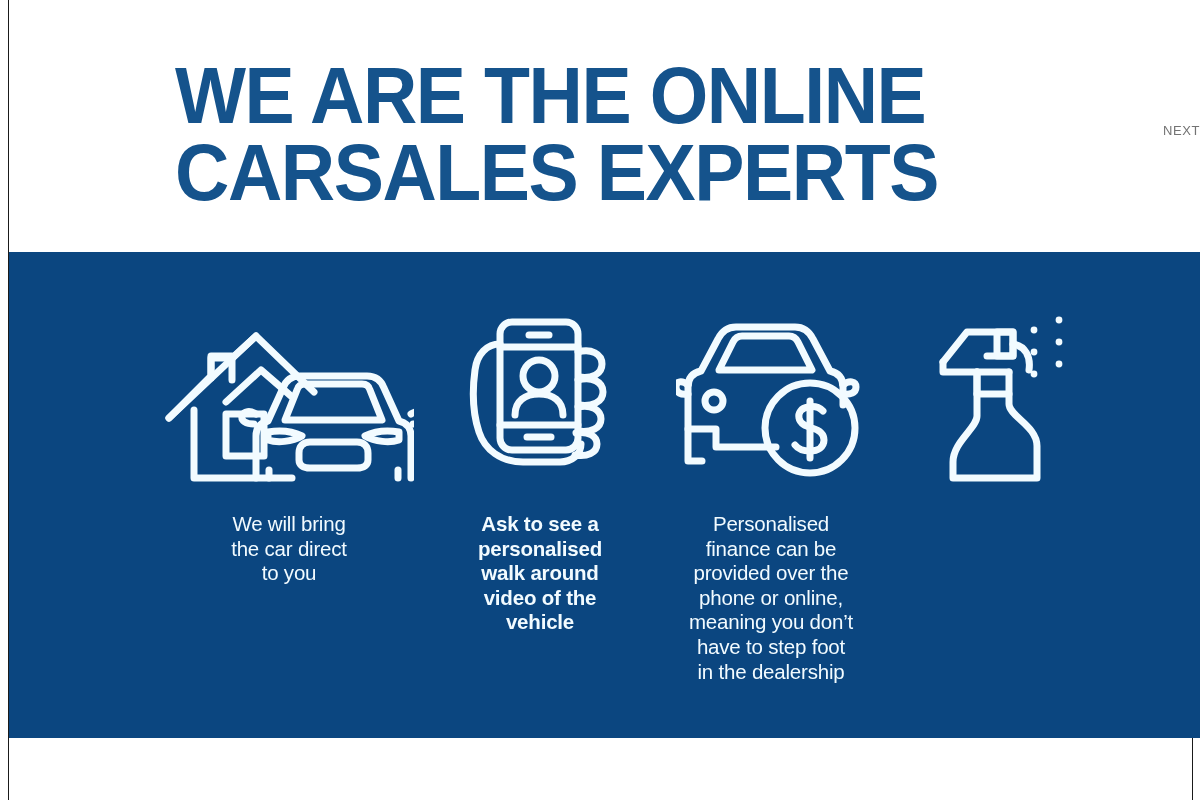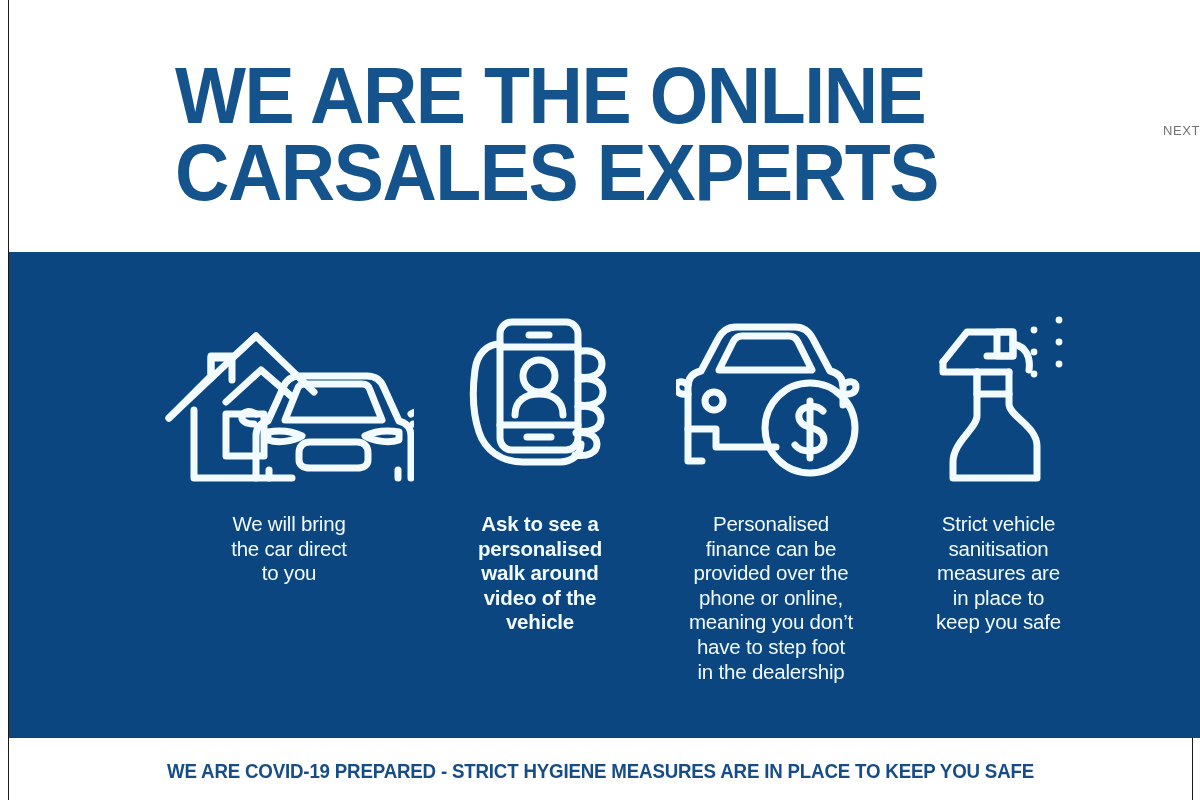--- a/index.html
+++ b/index.html
@@ -317,27 +317,19 @@
 
             <circle cx="103" cy="14" r="3.4" fill="#f2fbff" stroke="none"></circle>
             <circle cx="103" cy="36" r="3.4" fill="#f2fbff" stroke="none"></circle>
             <circle cx="103" cy="58" r="3.4" fill="#f2fbff" stroke="none"></circle>
 
             <circle cx="128" cy="4" r="3.4" fill="#f2fbff" stroke="none"></circle>
             <circle cx="128" cy="26" r="3.4" fill="#f2fbff" stroke="none"></circle>
             <circle cx="128" cy="48" r="3.4" fill="#f2fbff" stroke="none"></circle>
           </svg>
         </div>
-        <div class="caption">Strict vehicle
-sanitisation
-measures are
-in place to
-keep you safe</div>
       </div>
 
     </div>
   </div>
 
-  <div class="footer">
-    <div class="footer-text">WE ARE COVID-19 PREPARED - STRICT HYGIENE MEASURES ARE IN PLACE TO KEEP YOU SAFE</div>
-  </div>
 
 </div>
 
 </body></html>

